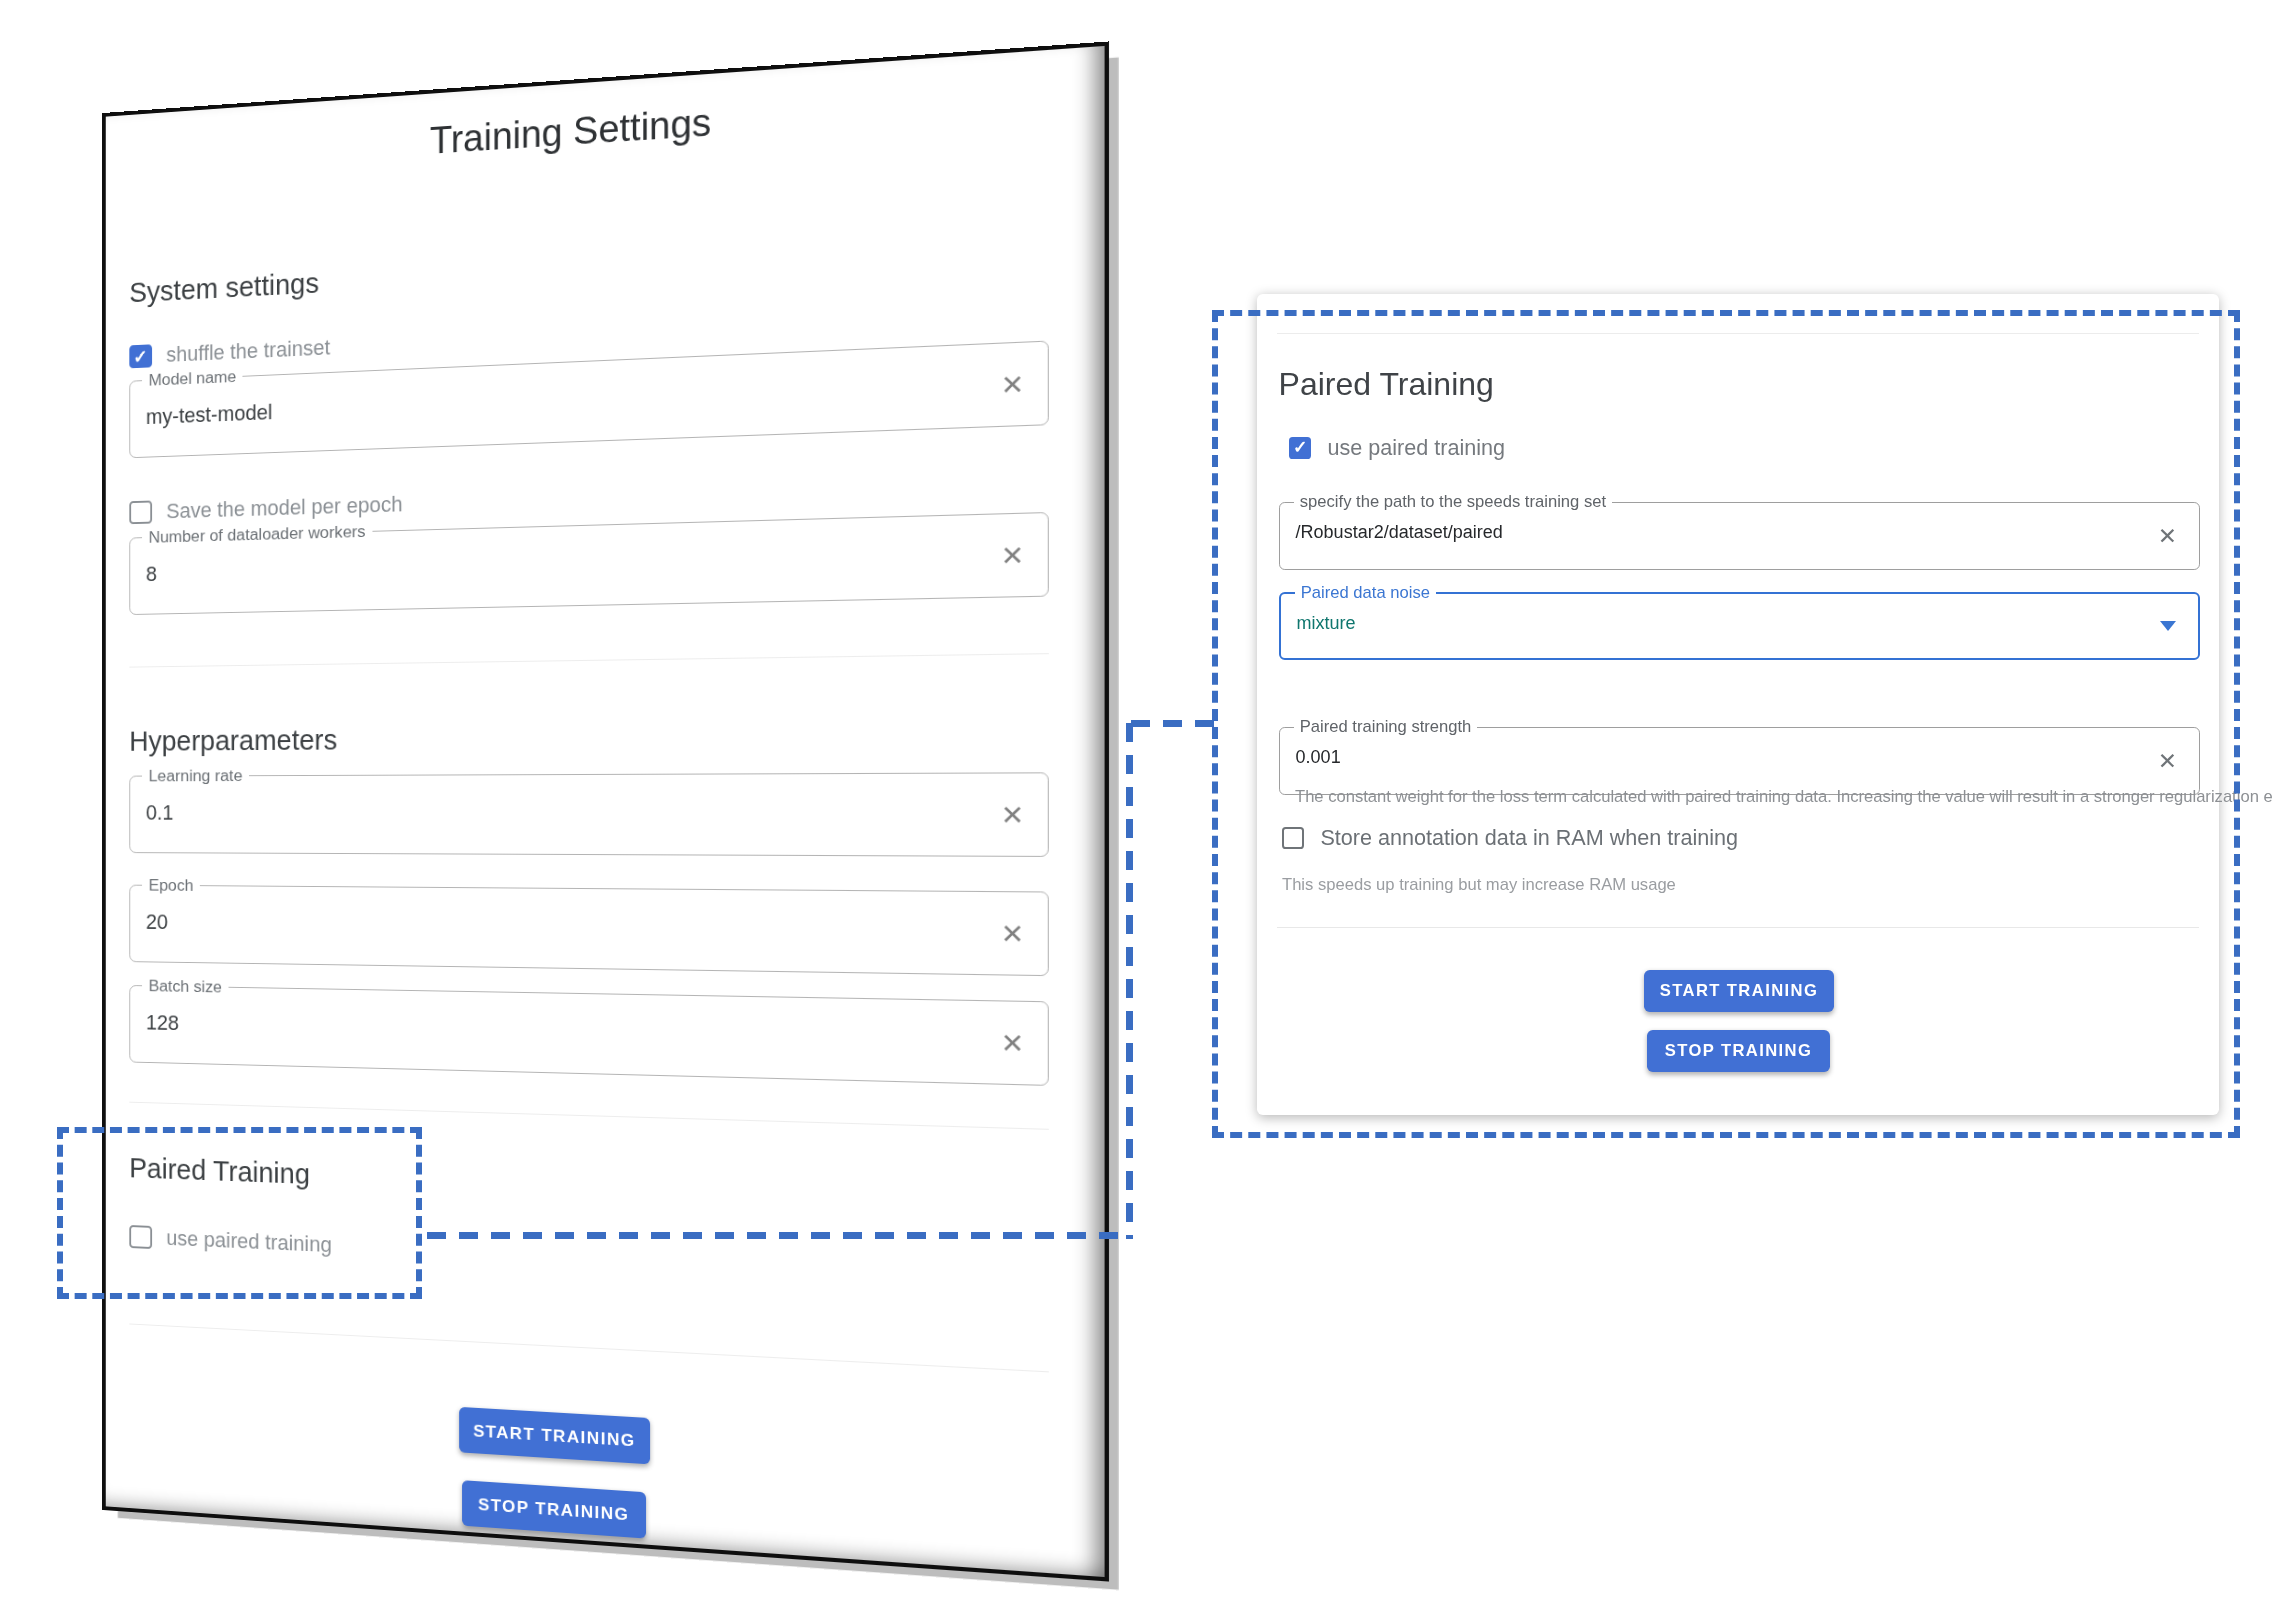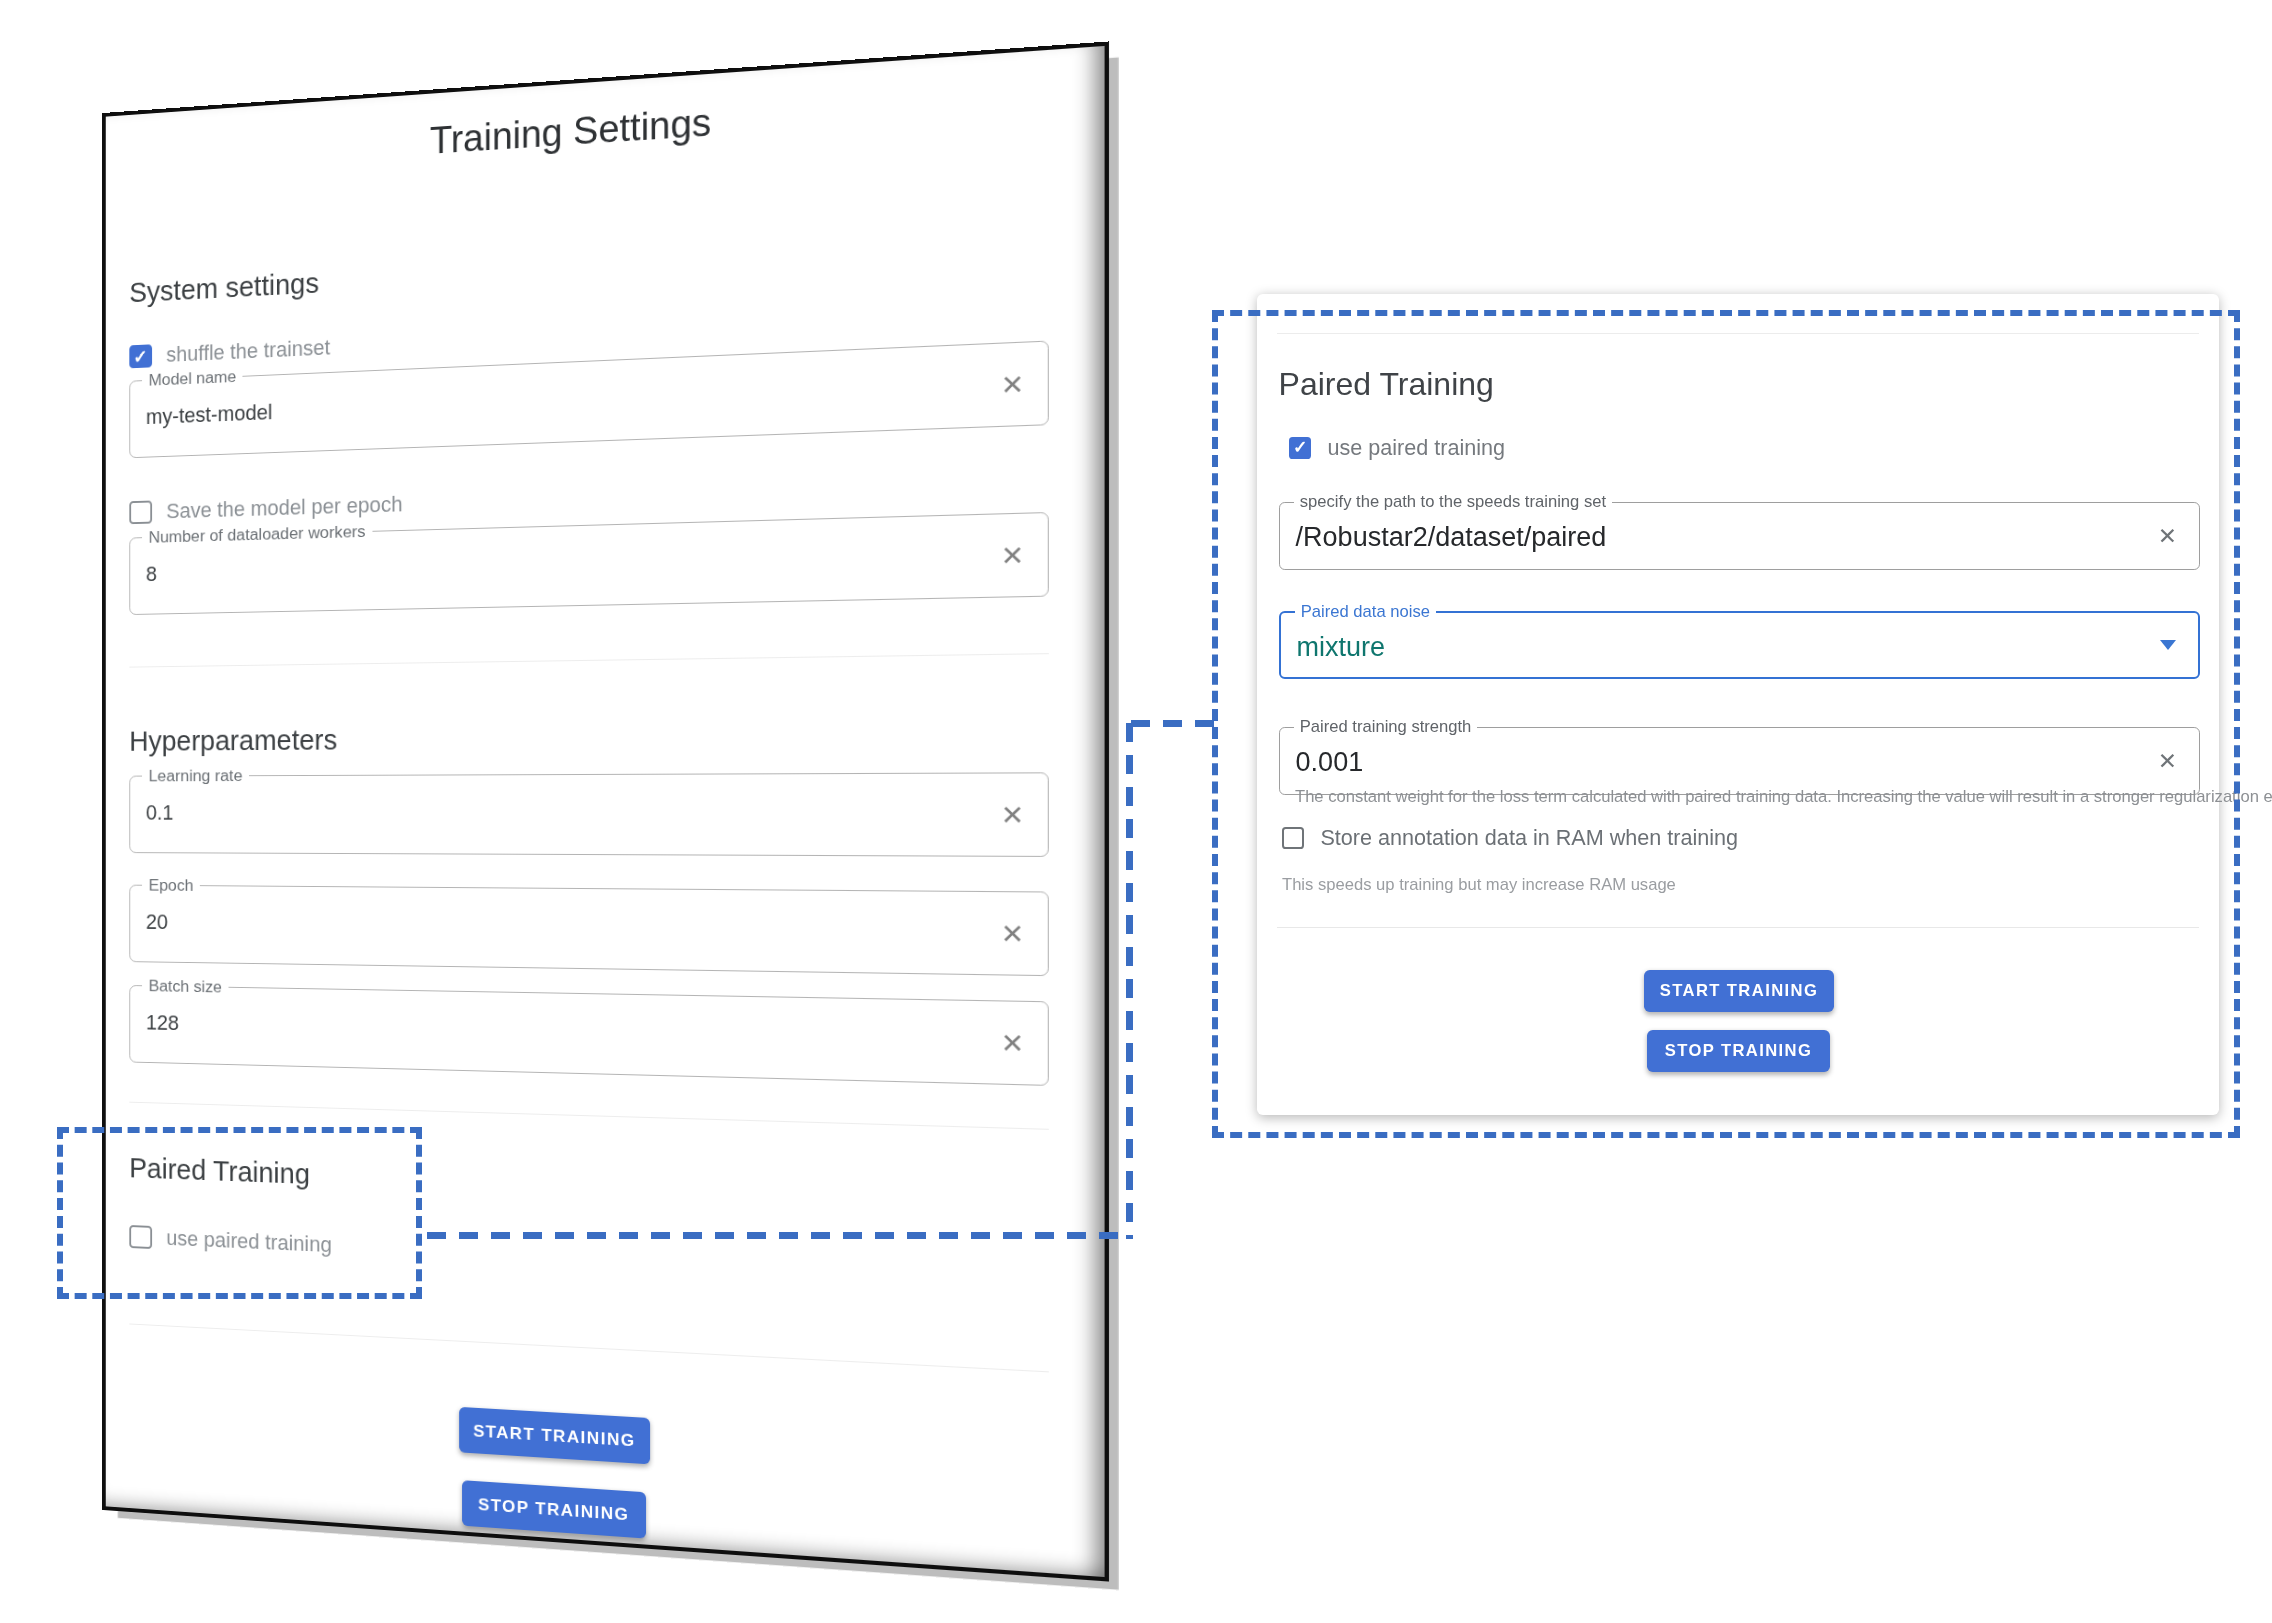--- a/index.html
+++ b/index.html
@@ -45,21 +45,21 @@
 
   
   #right-card{position:absolute;left:1257px;top:294px;width:962px;height:821px;
     background:#fff;border-radius:5.8px;box-shadow:0 2.9px 11.5px rgba(0,0,0,.28);z-index:5;}
   .rc-divider{position:absolute;left:20px;width:922px;height:1.4px;background:#ececec;}
   .rc-head{position:absolute;left:21.6px;font-size:32px;color:#3f4347;}
   .rfield{position:absolute;left:21.6px;width:921px;height:68px;border:1.4px solid #9e9e9e;
           border-radius:5.8px;background:#fff;box-sizing:border-box;}
   .rfield .flabel{position:absolute;top:-10.8px;left:14.4px;background:#fff;padding:0 5.8px;
           font-size:16.6px;color:#5f6368;white-space:nowrap;}
-  .rfield .fvalue{position:absolute;left:16px;top:19px;font-size:27px;color:#26282b;}
+  .rfield .fvalue{position:absolute;left:16px;top:19px;font-size:18px;color:#26282b;}
   .rfield.select-focus{border:2.2px solid #3472d4;}
   .rfield.select-focus .flabel{color:#3b76d2;}
   .caret-icon{position:absolute;right:21.6px;top:50%;transform:translateY(-50%);
       width:0;height:0;border-left:8.7px solid transparent;border-right:8.7px solid transparent;
       border-top:10.8px solid #3b76d2;cursor:pointer;}
   .helper{position:absolute;font-size:16.6px;color:#8d9094;white-space:nowrap;}
   .rcb-row{position:absolute;display:flex;align-items:center;gap:16px;font-size:21.6px;color:#6b7075;}
   .rcb{width:22.4px;height:22.4px;border-radius:3.6px;box-sizing:border-box;flex:0 0 auto;}
   .rcb.unchecked{border:2.2px solid #6f7478;background:#fff;}
   .rcb.checked{background:#4170d4;color:#fff;display:flex;align-items:center;
@@ -154,21 +154,21 @@
       <span class="rcb checked"></span>
       <span style="color:#75797e;">use paired training</span>
     </div>
 
     <div class="rfield" style="top:208px;">
       <span class="flabel">specify the path to the speeds training set</span>
       <span class="fvalue">/Robustar2/dataset/paired</span>
       <span class="x-icon" style="font-size:23px;color:#6f7478;"></span>
     </div>
 
-    <div class="rfield select-focus" style="top:317px;padding-left:9px;">
+    <div class="rfield select-focus" style="top:298px;padding-left:9px;">
       <span class="flabel">Paired data noise</span>
       <span class="fvalue" style="color:#0f766e;">mixture</span>
       <span class="caret-icon"></span>
     </div>
 
     <div class="rfield" style="top:413px;margin-top:20px;">
       <span class="flabel">Paired training strength</span>
       <span class="fvalue">0.001</span>
       <span class="x-icon" style="font-size:23px;color:#6f7478;"></span>
     </div>

